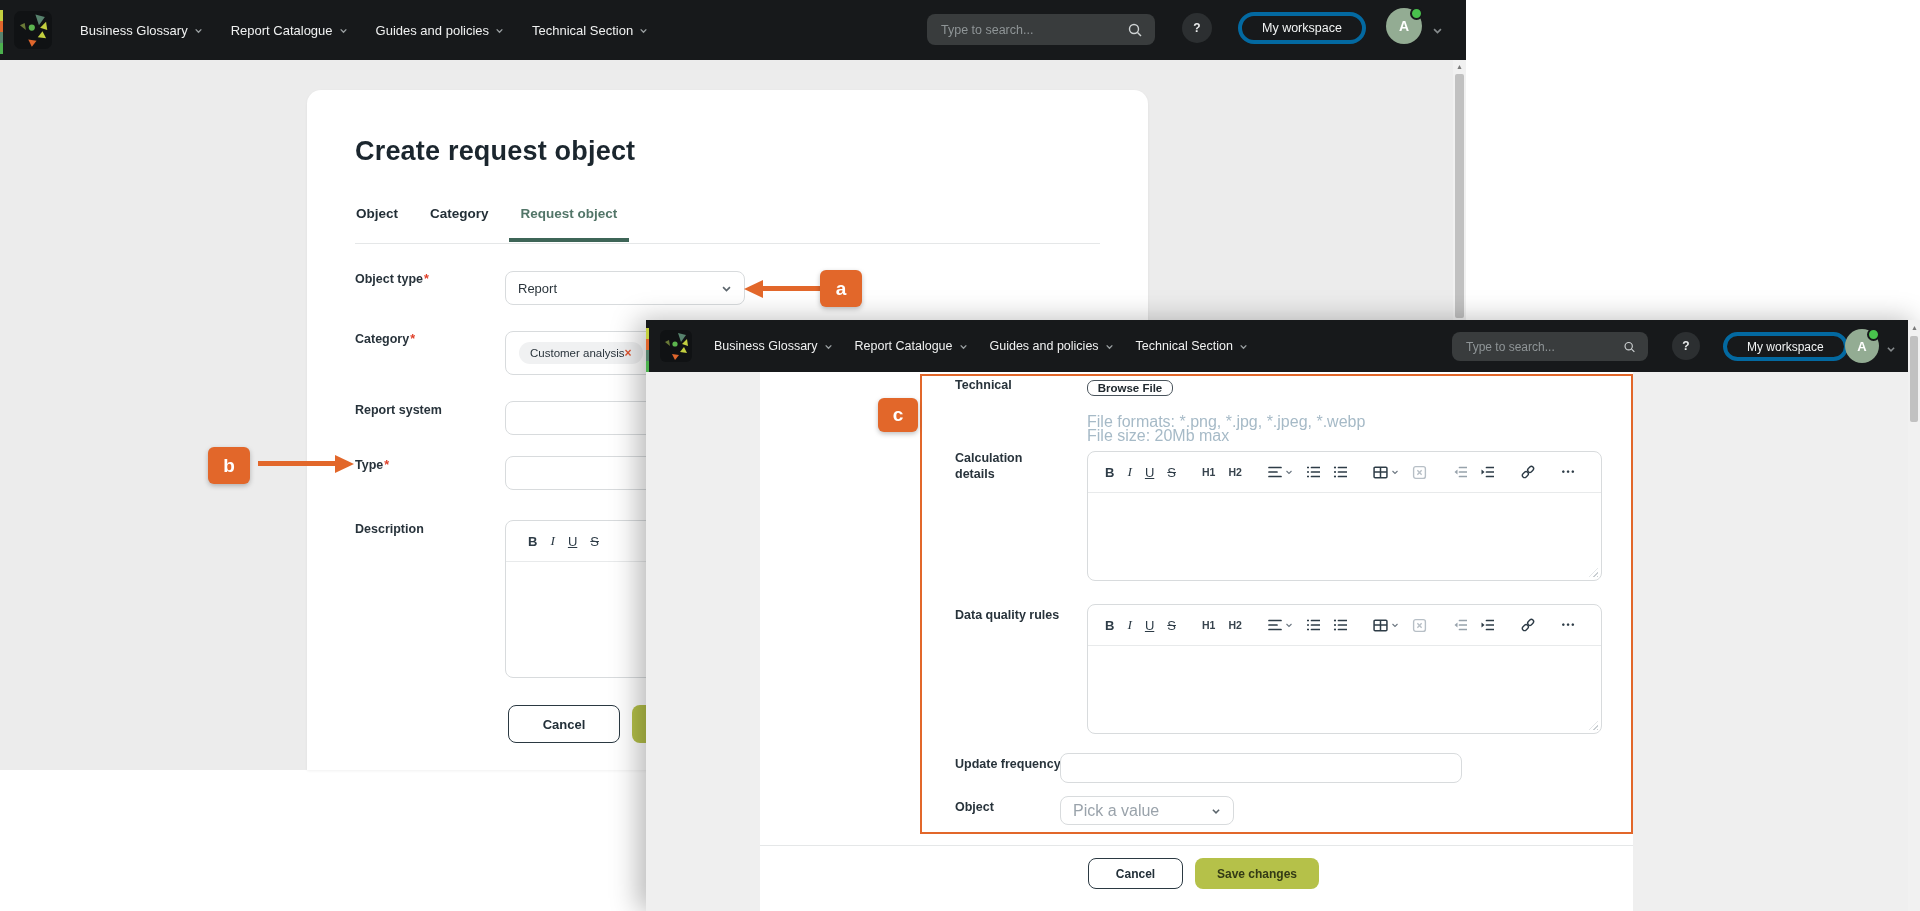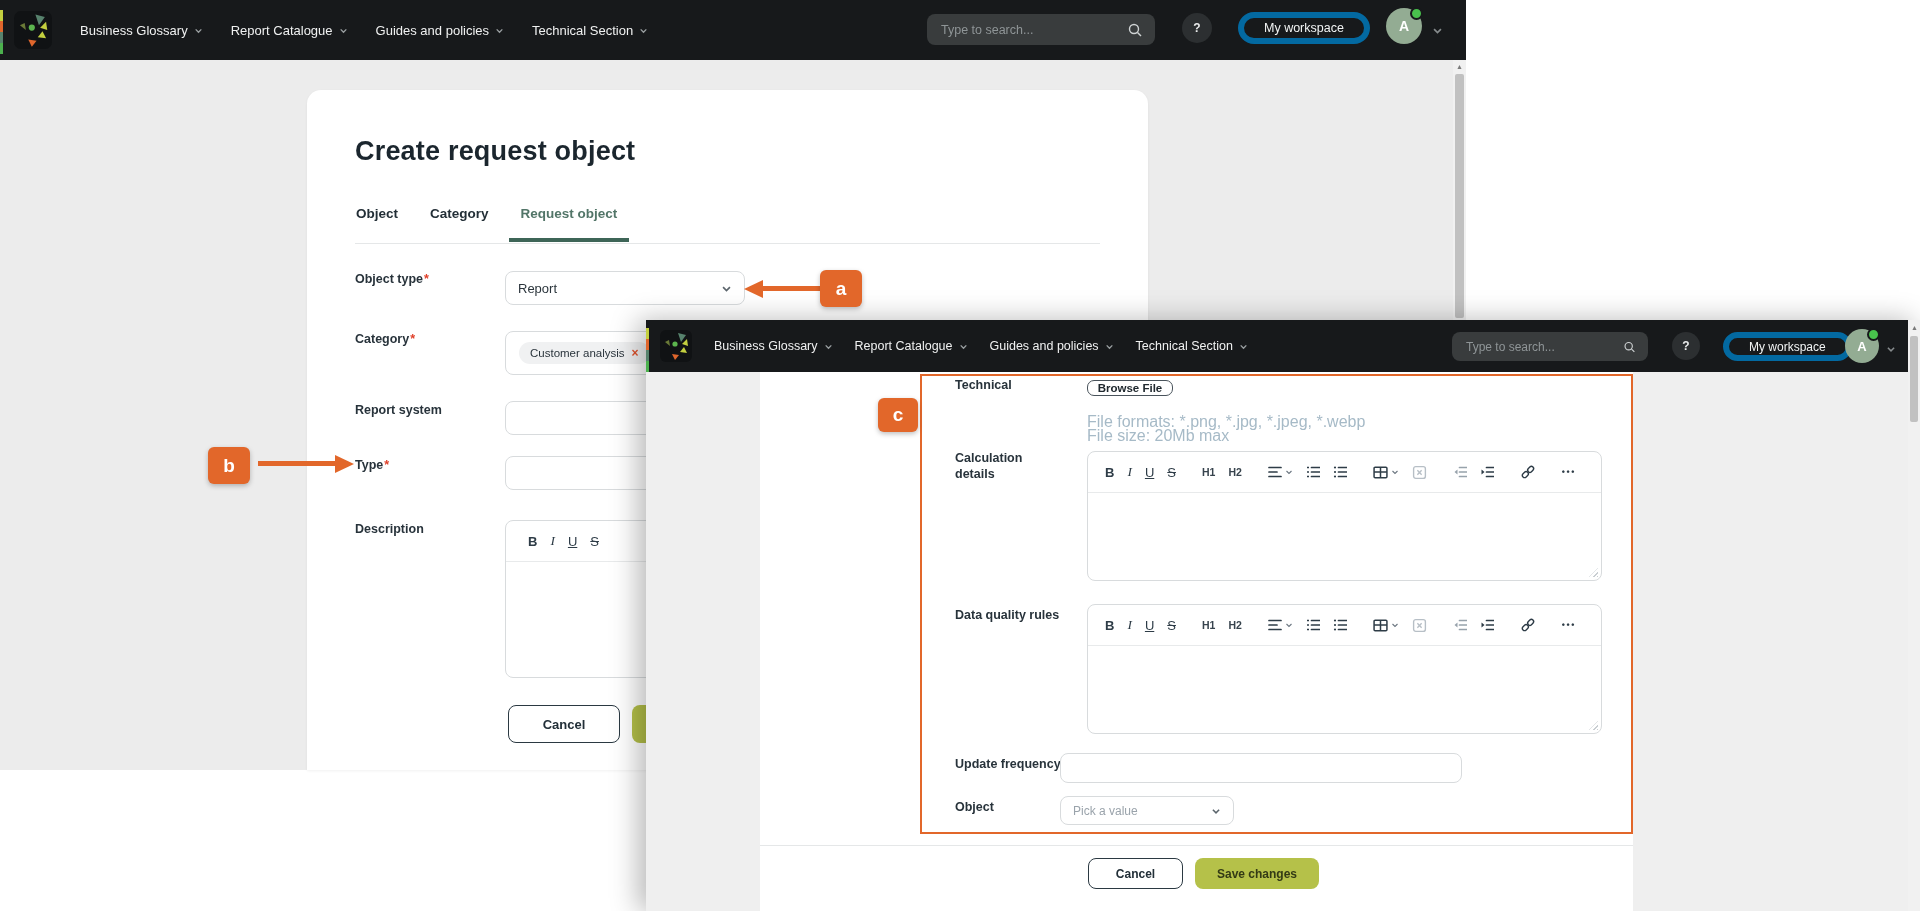--- a/index.html
+++ b/index.html
@@ -13,40 +13,40 @@
       box-shadow:-8px 0 26px rgba(0,0,0,.28);z-index:5}
   
   .nav{position:absolute;left:0;top:0;right:0;background:#17191b}
   .nav-menu{position:absolute;display:flex;align-items:center;gap:28px;height:100%}
   .nav-item{display:flex;align-items:center;gap:6px;color:#f0f1f1;font-size:13px;cursor:pointer;white-space:nowrap}
   .nav-chev{display:inline-block}
   .searchbox{position:absolute;background:#393c3d;border-radius:8px;display:flex;align-items:center;padding:0 12px;box-sizing:border-box}
   .searchbox input{flex:1;background:transparent;border:none;outline:none;color:#d7dadb;font-size:12.5px;font-family:inherit}
   .searchbox input::placeholder{color:#8f9597}
   .help-btn{position:absolute;border-radius:50%;background:#2c2f31;color:#e9ebeb;display:flex;align-items:center;justify-content:center;font-size:12px;font-weight:bold;cursor:pointer}
-  .ws-btn{position:absolute;display:flex;align-items:center;border:6px solid #0369a1;border-radius:999px;color:#f2f4f4;font-size:12.5px;padding:0 20px;box-sizing:border-box;cursor:pointer;white-space:nowrap}
+  .ws-btn{position:absolute;display:flex;align-items:center;border:4px solid #0369a1;border-radius:999px;color:#f2f4f4;font-size:12.5px;padding:0 20px;box-sizing:border-box;cursor:pointer;white-space:nowrap}
   .avatar{position:absolute;border-radius:50%;background:#93ac93;color:#fff;font-weight:bold;display:flex;align-items:center;justify-content:center}
   .avatar .dot{position:absolute;right:-1px;top:-1px;width:9px;height:9px;border-radius:50%;background:#49c24d;border:2px solid #17191b}
   .edge-strip{position:absolute;width:3px}
   .edge-strip div{width:3px;height:11px}
   
   .card{position:absolute;background:#fff}
   .h1{position:absolute;font-size:27px;font-weight:bold;color:#1b262e;letter-spacing:.2px}
   .tabs{position:absolute;display:flex;gap:8px}
   .tab{padding:0 12px 17px;font-size:13.5px;font-weight:bold;color:#232f37;cursor:pointer}
   .tab.active{color:#527568;border-bottom:4px solid #3e6557}
   .divider{position:absolute;height:1px;background:#e5e7e8}
   .flabel{position:absolute;font-size:12.5px;font-weight:bold;color:#28333b;line-height:1.25}
   .req{color:#e0402a;margin-left:1px}
   .tinput{position:absolute;background:#fff;border:1px solid #d8dbdd;border-radius:8px;box-sizing:border-box;font-size:13px;color:#2b353c;padding:0 13px;font-family:inherit;outline:none}
   .selbox{position:absolute;background:#fff;border:1px solid #d8dbdd;border-radius:8px;box-sizing:border-box;display:flex;align-items:center;padding:0 12px;cursor:pointer}
   .selbox .val{flex:1;font-size:13px;color:#2b353c}
-  .selbox .ph{flex:1;font-size:12px;color:#9aa3ab}
+  .selbox .ph{flex:1;font-size:16px;color:#9aa3ab}
   .chipfield{position:absolute;background:#fff;border:1px solid #d8dbdd;border-radius:8px;box-sizing:border-box;display:flex;align-items:center;padding:0 13px}
-  .chip{display:inline-flex;align-items:center;gap:7px;background:#f0f1f2;border-radius:999px;padding:5px 11px;font-size:11.5px;color:#2a343c}
+  .chip{display:inline-flex;align-items:center;background:#f0f1f2;border-radius:999px;padding:5px 11px;font-size:11.5px;color:#2a343c}
   .chip .x{color:#e0532e;font-weight:bold;font-size:12px;cursor:pointer;line-height:1}
   .editor{position:absolute;background:#fff;border:1px solid #d8dbdd;border-radius:8px;box-sizing:border-box;overflow:hidden}
   .toolbar{height:40px;border-bottom:1px solid #e8eaeb;display:flex;align-items:center;padding:0 0 0 17px}
   .tb-icon{display:inline-flex;align-items:center;gap:3px;margin-right:13px;cursor:pointer}
   .tb-icon.gbreak{margin-left:13px}
   .tb-b{font-weight:bold;font-size:13px;color:#2e3c47}
   .tb-i{font-family:"Liberation Serif",serif;font-style:italic;font-size:13.5px;color:#2e3c47}
   .tb-u{font-size:13px;color:#2e3c47;text-decoration:underline}
   .tb-s{font-size:13px;color:#2e3c47;text-decoration:line-through}
   .tb-h{font-size:10.5px;font-weight:bold;color:#37434d}

